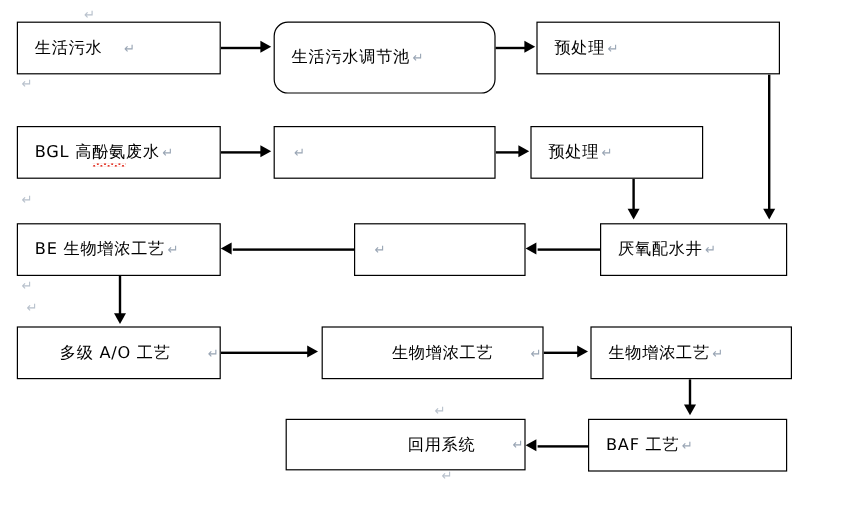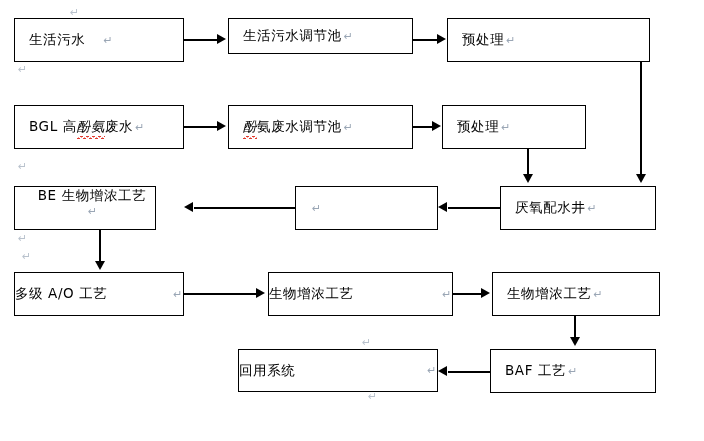--- a/index.html
+++ b/index.html
@@ -22,27 +22,26 @@
     background: #ffffff;
     display: flex;
     align-items: center;
     color: #000000;
     font-size: 13.5px;
     letter-spacing: 0.6px;
     white-space: nowrap;
     z-index: 3;
   }
   .node.left   { justify-content: flex-start; padding-left: 14px; }
-  .node.center { justify-content: space-between; gap: 29px; }
+  .node.center { justify-content: flex-end; gap: 29px; }
   .node .lbl { display: inline-block; }
   
   .sq {
     position: relative;
     display: inline-block;
-    font-style: italic;
   }
   .sq::after {
     content: "";
     position: absolute;
     left: 0; right: 0; bottom: -3px;
     height: 3px;
     background-image:
       radial-gradient(circle at 1.5px 2.6px, #e23a2e 1.05px, rgba(0,0,0,0) 1.15px),
       radial-gradient(circle at 4.5px 0.4px, #e23a2e 1.05px, rgba(0,0,0,0) 1.15px);
     background-size: 6px 3px;
@@ -113,21 +112,21 @@
   <span class="stray" style="left:18px; top:232px;">↵</span>
   <span class="stray" style="left:22px; top:250px;">↵</span>
   <span class="stray" style="left:362px; top:336px;">↵</span>
   <span class="stray" style="left:368px; top:390px;">↵</span>
 
   <div class="node left" style="left:14px; top:18px; width:170px; height:44px;gap:16px;">
     <span class="lbl">生活污水</span>
       <span class="pilcrow">↵</span>
   </div>
 
-  <div class="node left" style="left:228px; top:18px; width:185px; height:36px;">
+  <div class="node left" style="left:228px; top:18px; width:185px; height:60px;border-radius:12px;">
     <span class="lbl">生活污水调节池</span>
       <span class="pilcrow">↵</span>
   </div>
 
   <div class="node left" style="left:447px; top:18px; width:203px; height:44px;">
     <span class="lbl">预处理</span>
       <span class="pilcrow">↵</span>
   </div>
 
   <div class="hline" style="left:184px; top:39px; width:35px;"></div>
@@ -135,35 +134,34 @@
 
   <div class="hline" style="left:413px; top:39px; width:26px;"></div>
   <div class="arrow right" style="left:437px; top:34px;"></div>
 
   <div class="node left" style="left:14px; top:105px; width:170px; height:44px;">
     <span class="lbl">BGL 高<span class="sq">酚氨</span>废水</span>
       <span class="pilcrow">↵</span>
   </div>
 
   <div class="node left" style="left:228px; top:105px; width:185px; height:44px;">
-    <span class="lbl"><span class="sq">酚</span>氨废水调节池</span>
       <span class="pilcrow">↵</span>
   </div>
 
   <div class="node left" style="left:442px; top:105px; width:144px; height:44px;">
     <span class="lbl">预处理</span>
       <span class="pilcrow">↵</span>
   </div>
 
   <div class="hline" style="left:184px; top:126px; width:35px;"></div>
   <div class="arrow right" style="left:217px; top:121px;"></div>
   <div class="hline" style="left:413px; top:126px; width:22px;"></div>
   <div class="arrow right" style="left:432px; top:121px;"></div>
 
-  <div class="node left" style="left:14px; top:186px; width:142px; height:44px;flex-direction:column;">
+  <div class="node left" style="left:14px; top:186px; width:170px; height:44px;">
     <span class="lbl">BE 生物增浓工艺</span>
       <span class="pilcrow">↵</span>
   </div>
 
   <div class="node left" style="left:295px; top:186px; width:143px; height:44px;">
       <span class="pilcrow">↵</span>
   </div>
 
   <div class="node left" style="left:500px; top:186px; width:156px; height:44px;">
     <span class="lbl">厌氧配水井</span>

